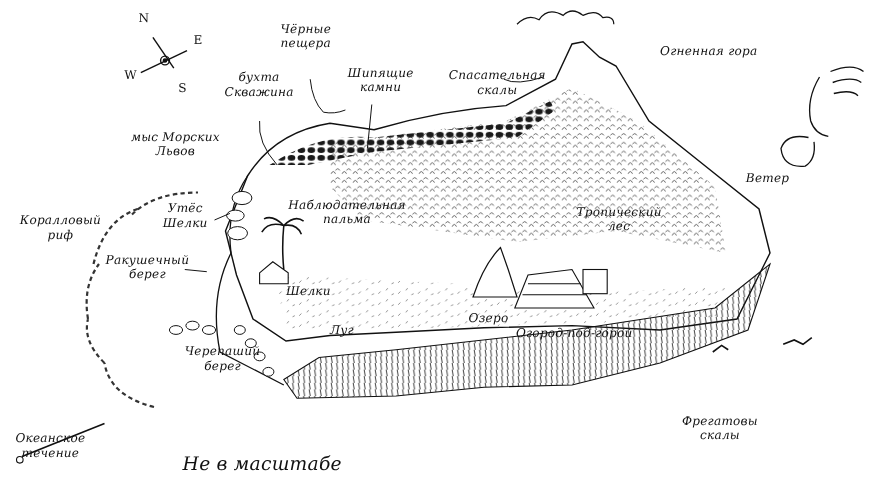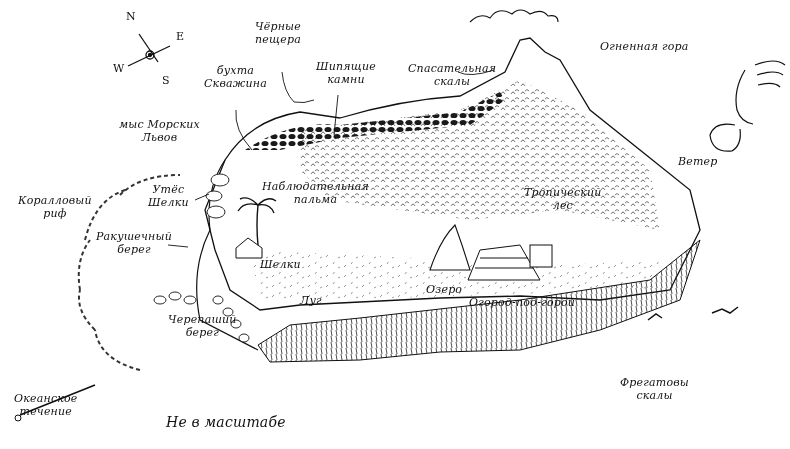--- a/index.html
+++ b/index.html
@@ -2,21 +2,21 @@
 <html><head>
 <meta charset="utf-8">
 <style>
   html, body { margin: 0; padding: 0; background: #ffffff; }
   body { width: 790px; height: 449px; overflow: hidden; position: relative;
          font-family: "DejaVu Serif", serif; color: #111; }
   #map { position: absolute; left: 0; top: 0; width: 790px; height: 449px; }
   .lbl { position: absolute; font-family: "DejaVu Serif", serif; font-size: 11px;
          line-height: 13px; color: #111; text-align: center; white-space: pre-line;
          font-style: italic; letter-spacing: 0.2px; }
-  .lbl.big { font-size: 14px; line-height: 20px; }
+  .lbl.big { font-size: 17px; line-height: 20px; }
 </style>
 </head>
 <body>
 
 <svg id="map" viewBox="0 0 790 449" xmlns="http://www.w3.org/2000/svg">
   <defs>
     <pattern id="forest" width="10" height="8" patternUnits="userSpaceOnUse">
       <path d="M1 6 q2 -4 4 0 M5 3 q2 -3 4 0" stroke="#222" stroke-width="0.7" fill="none"></path>
     </pattern>
     <pattern id="rocks" width="9" height="7" patternUnits="userSpaceOnUse">

